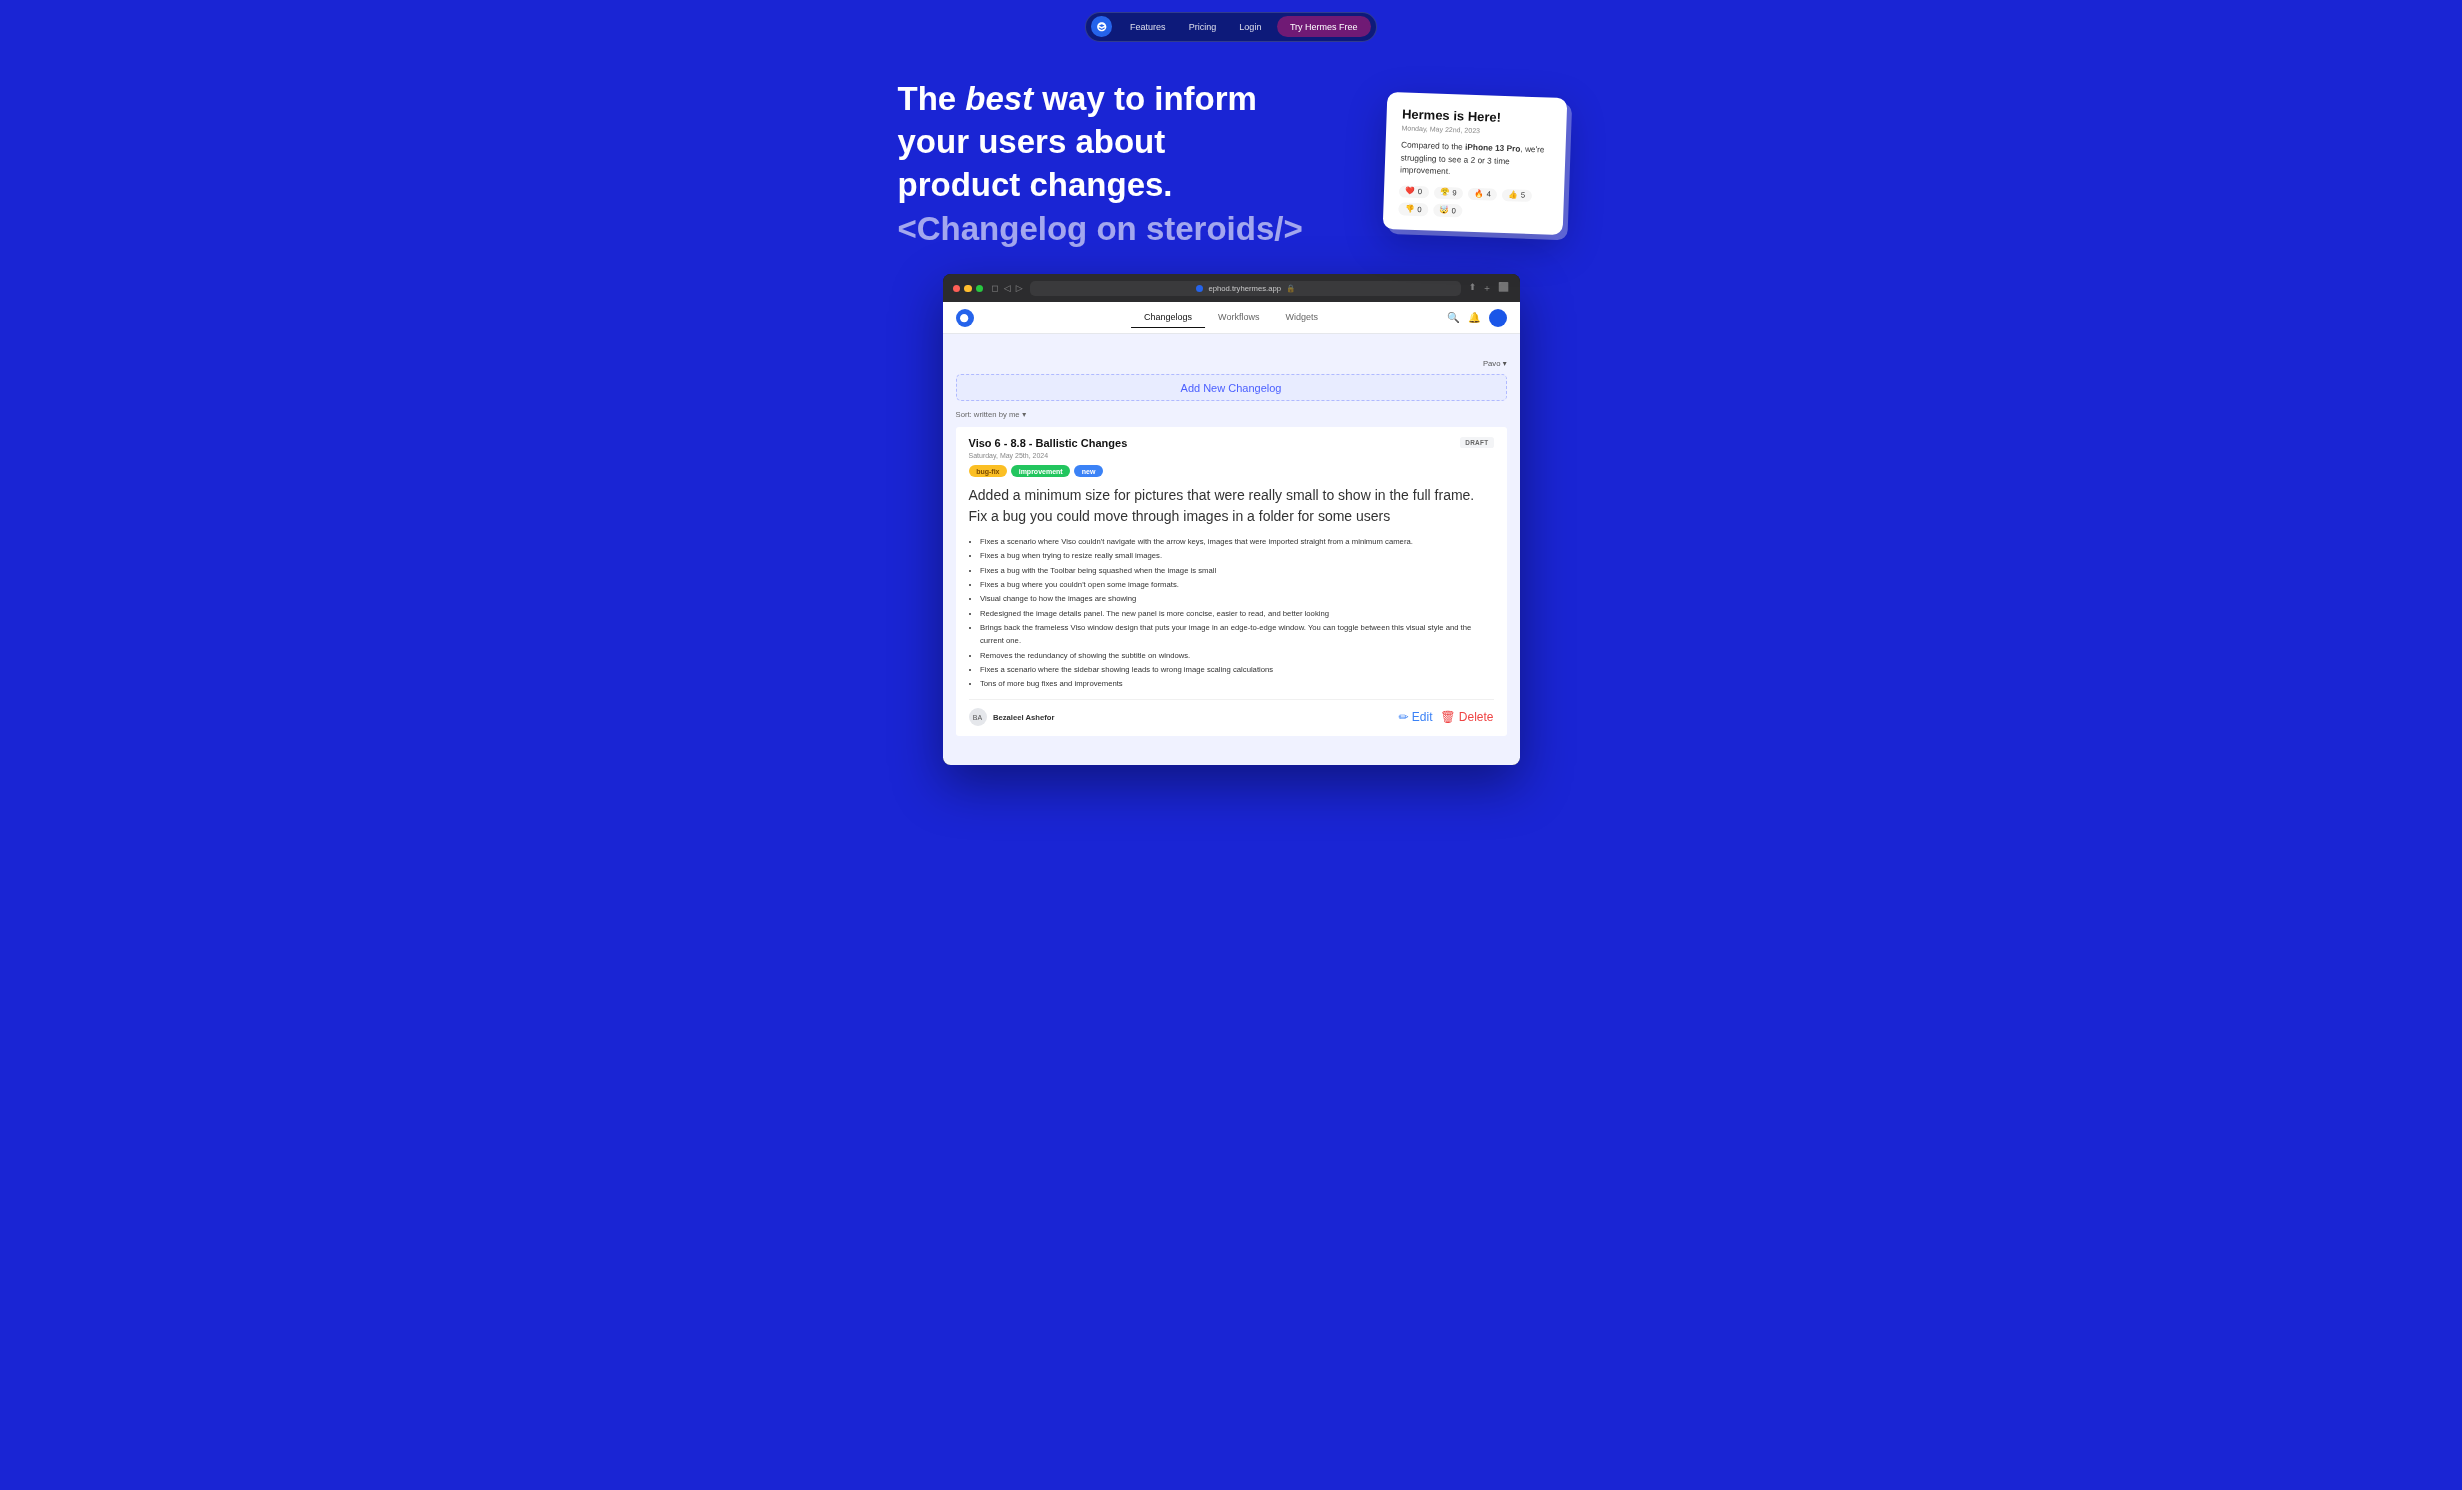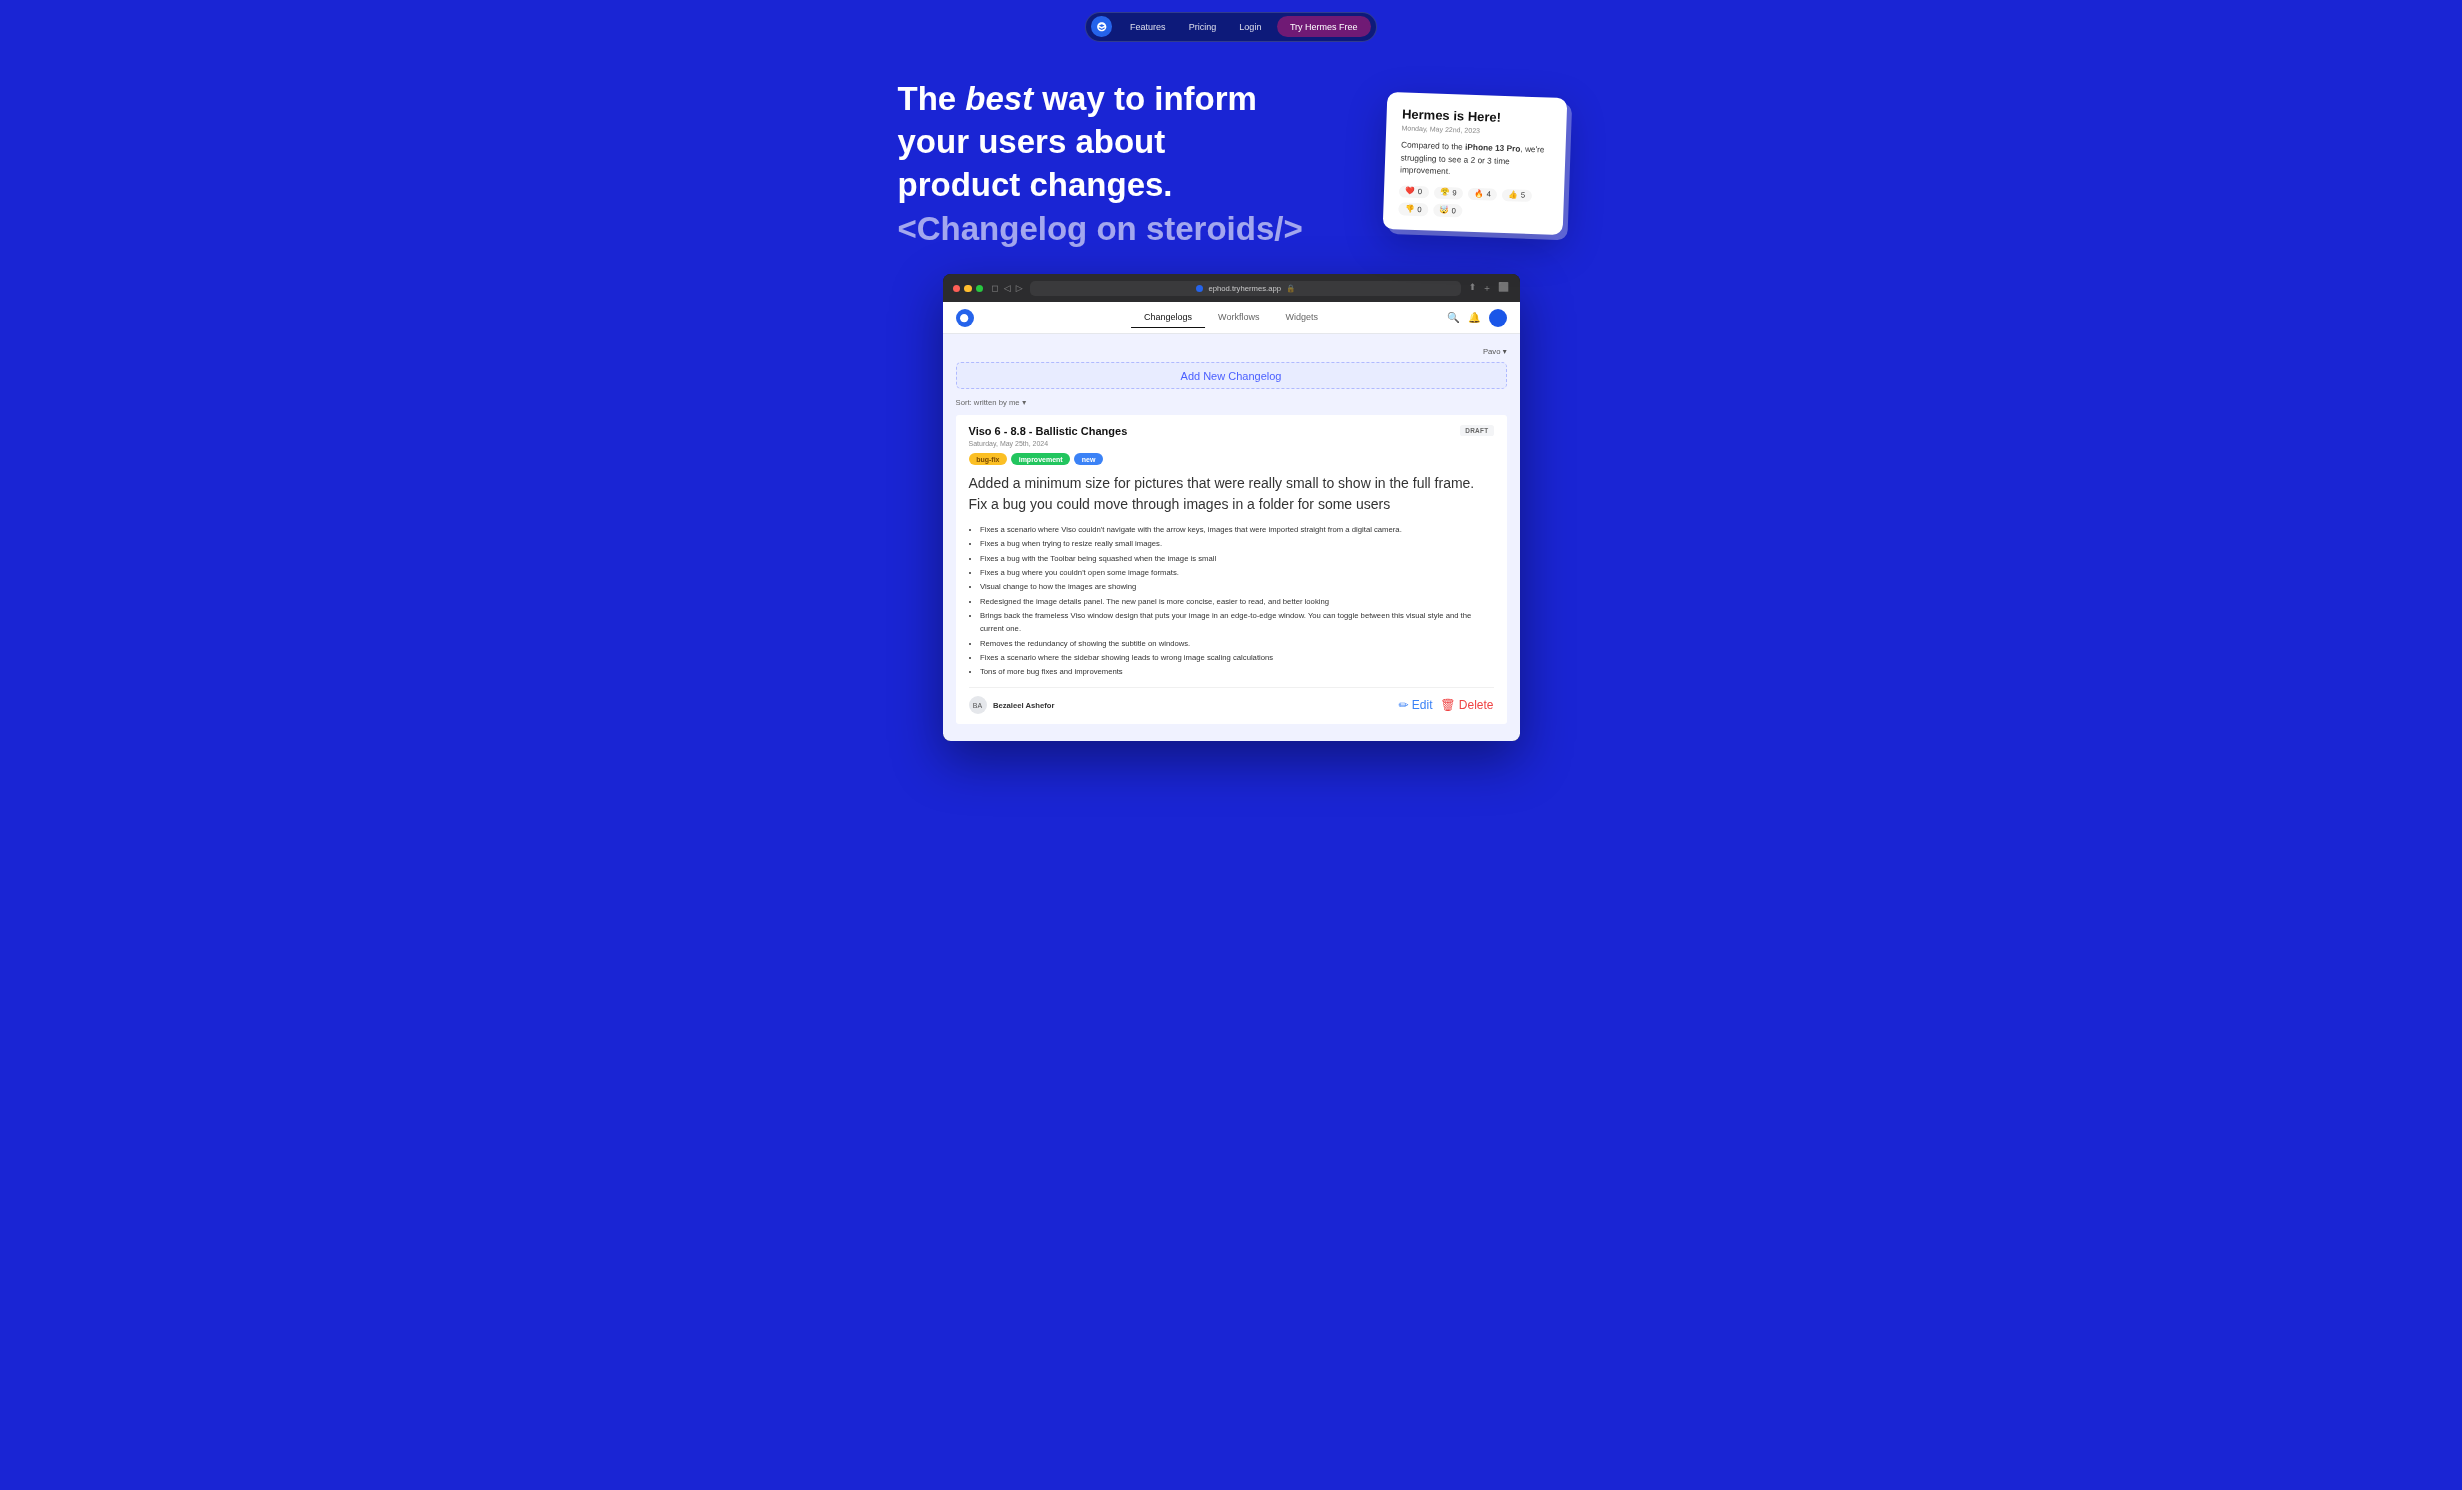--- a/index.html
+++ b/index.html
@@ -299,21 +299,21 @@
     }
 
     .avatar-circle {
       width: 18px;
       height: 18px;
       background: #1a56e8;
       border-radius: 50%;
     }
 
     .app-body {
-      padding: 9px 13px;
+      padding: 21px 13px;
     }
 
     .add-changelog-btn {
       width: 100%;
       background: #e8ecff;
       border: 0.6px dashed #b0baff;
       border-radius: 5.1px;
       padding: 6.4px;
       text-align: center;
       color: #4a5fff;
@@ -582,21 +582,21 @@
 
           <div class="tags">
             <span class="tag tag-bug">bug-fix</span>
             <span class="tag tag-improvement">improvement</span>
             <span class="tag tag-new">new</span>
           </div>
 
           <div class="changelog-desc">Added a minimum size for pictures that were really small to show in the full frame. Fix a bug you could move through images in a folder for some users</div>
 
           <ul class="changelog-list">
-            <li>Fixes a scenario where Viso couldn't navigate with the arrow keys, images that were imported straight from a digital camera.</li>
+            <li>Fixes a scenario where Viso couldn't navigate with the arrow keys, images that were imported straight from a minimum camera.</li>
             <li>Fixes a bug when trying to resize really small images.</li>
             <li>Fixes a bug with the Toolbar being squashed when the image is small</li>
             <li>Fixes a bug where you couldn't open some image formats.</li>
             <li>Visual change to how the images are showing</li>
             <li>Redesigned the image details panel. The new panel is more concise, easier to read, and better looking</li>
             <li>Brings back the frameless Viso window design that puts your image in an edge-to-edge window. You can toggle between this visual style and the current one.</li>
             <li>Removes the redundancy of showing the subtitle on windows.</li>
             <li>Fixes a scenario where the sidebar showing leads to wrong image scaling calculations</li>
             <li>Tons of more bug fixes and improvements</li>
           </ul>

